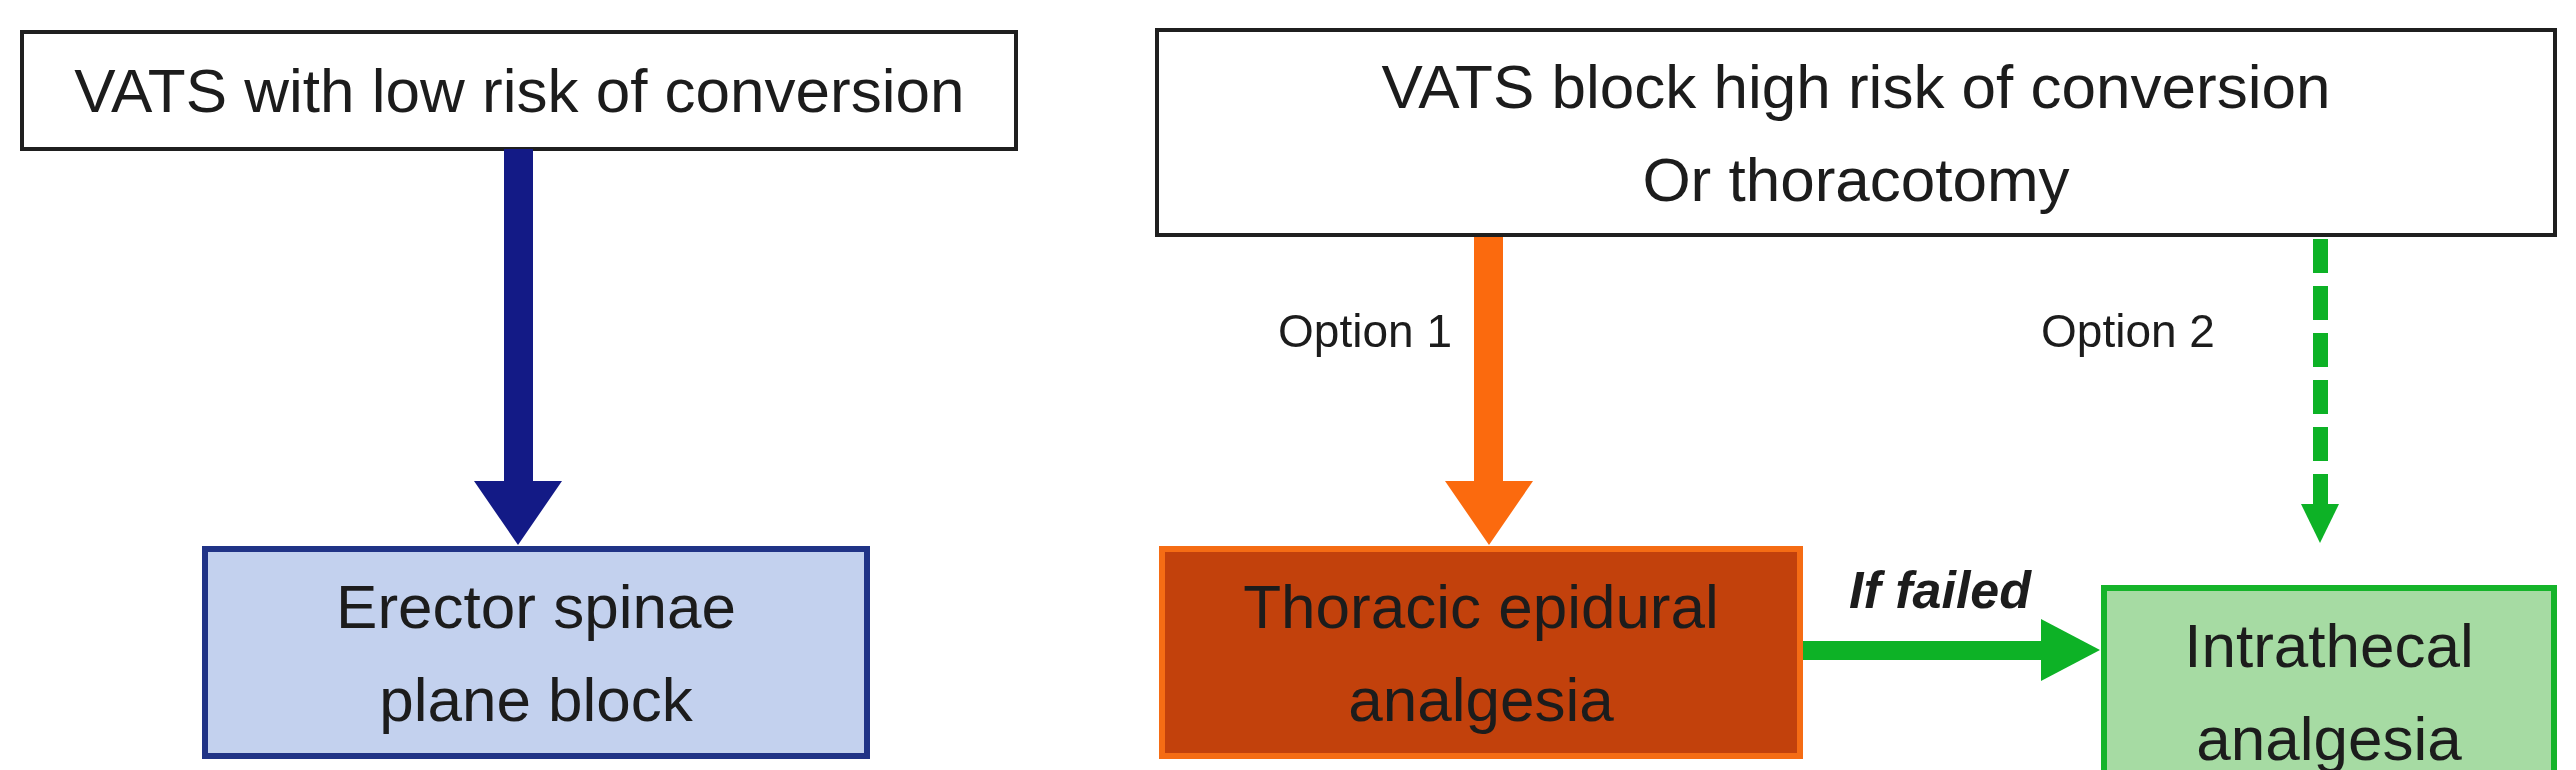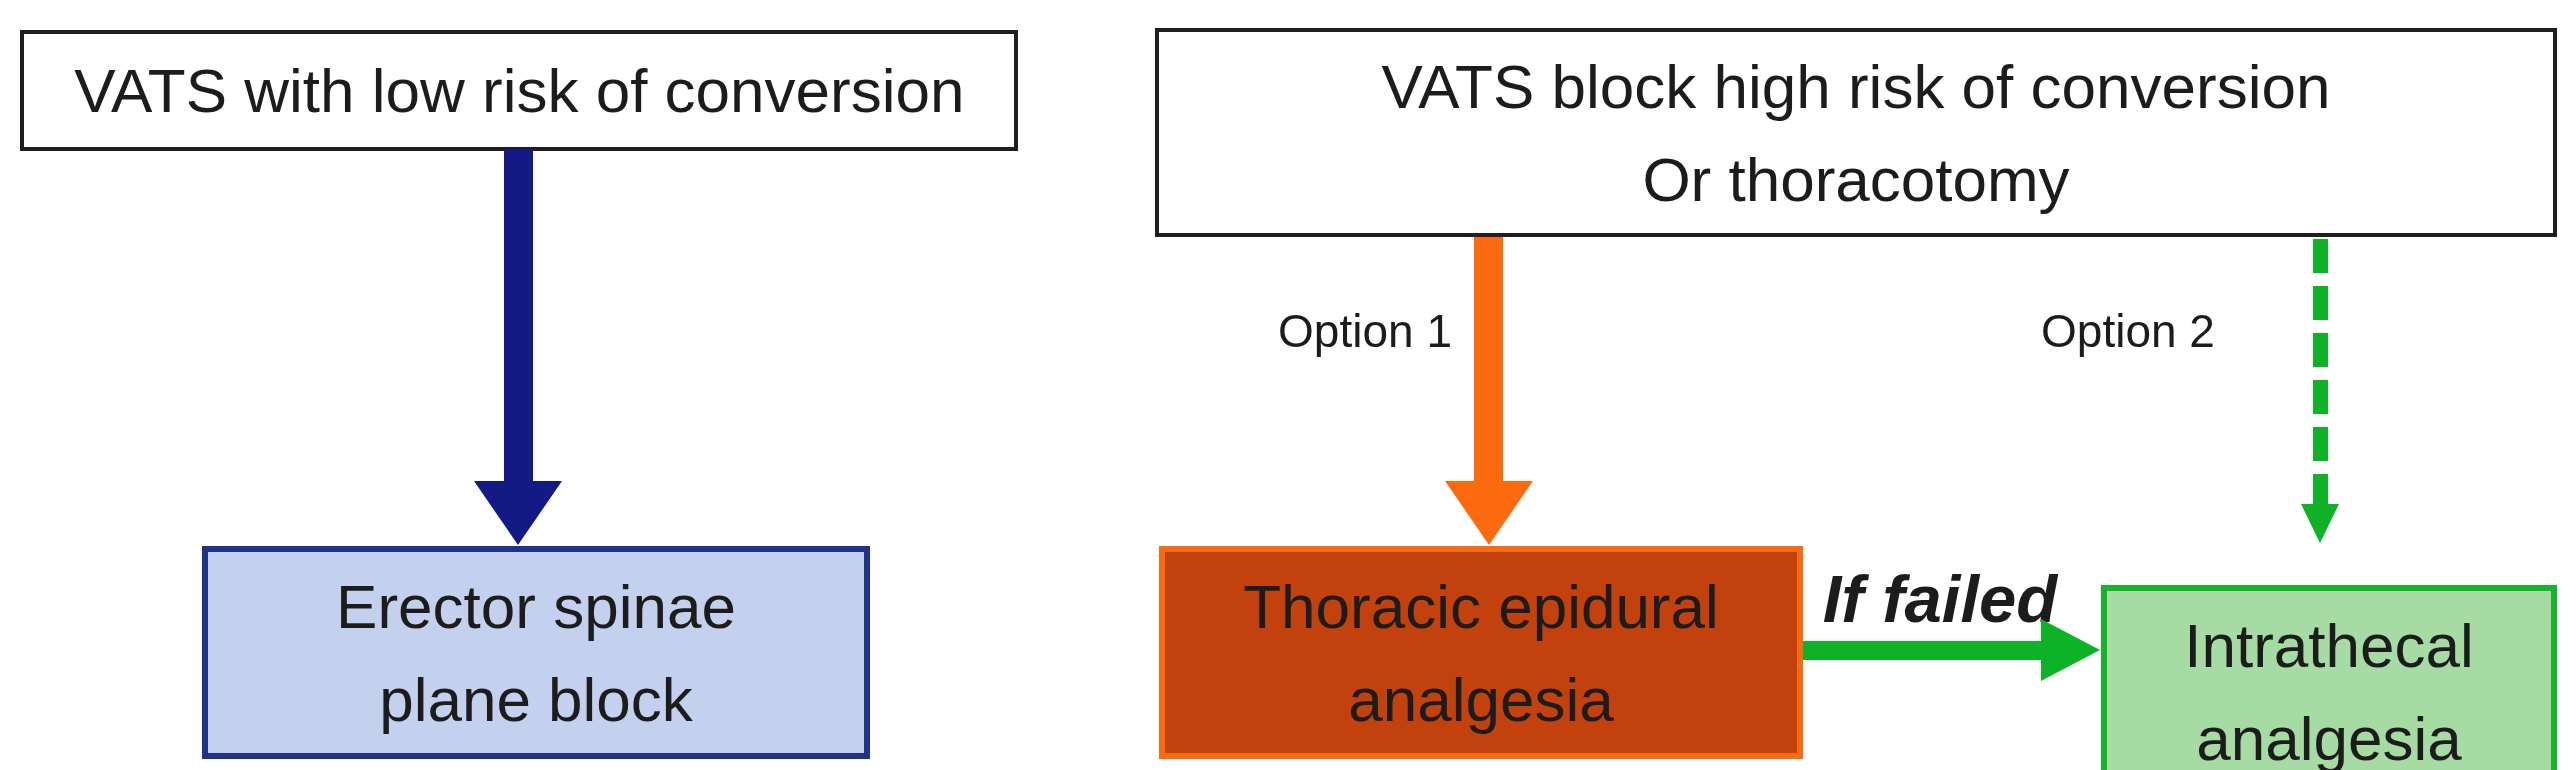--- a/index.html
+++ b/index.html
@@ -25,21 +25,21 @@
               background:#c2410c; border:6.5px solid #f56c14; }
   #ita-box  { left:2101px; top:534px; width:456px;  height:213px;
               background:#a6dba3; border:6.5px solid #15b42a;margin-top:39px; }
 
   
   .flow-label { position:absolute; font-size:46px; color:#1c1c1c; }
   #option1-label { left:1126px; top:292px; width:326px; text-align:right; }
   #option2-label { left:1965px; top:292px; width:326px; text-align:center; }
   #if-failed-label {
     left:1777px; top:548px; width:326px; text-align:center;
-    font-size:67px; font-weight:bold; font-style:italic;
+    font-size:52px; font-weight:bold; font-style:italic;
   }
 
   
   .shaft-v { position:absolute; width:29px; }
   #navy-shaft   { left:504px;  top:137px; height:334px; background:#131a86; }
   #orange-shaft { left:1474px; top:225px; height:244px; background:#fb6a0e; }
   .head-down {
     position:absolute; width:0; height:0;
     border-left:44px solid transparent; border-right:44px solid transparent;
   }

